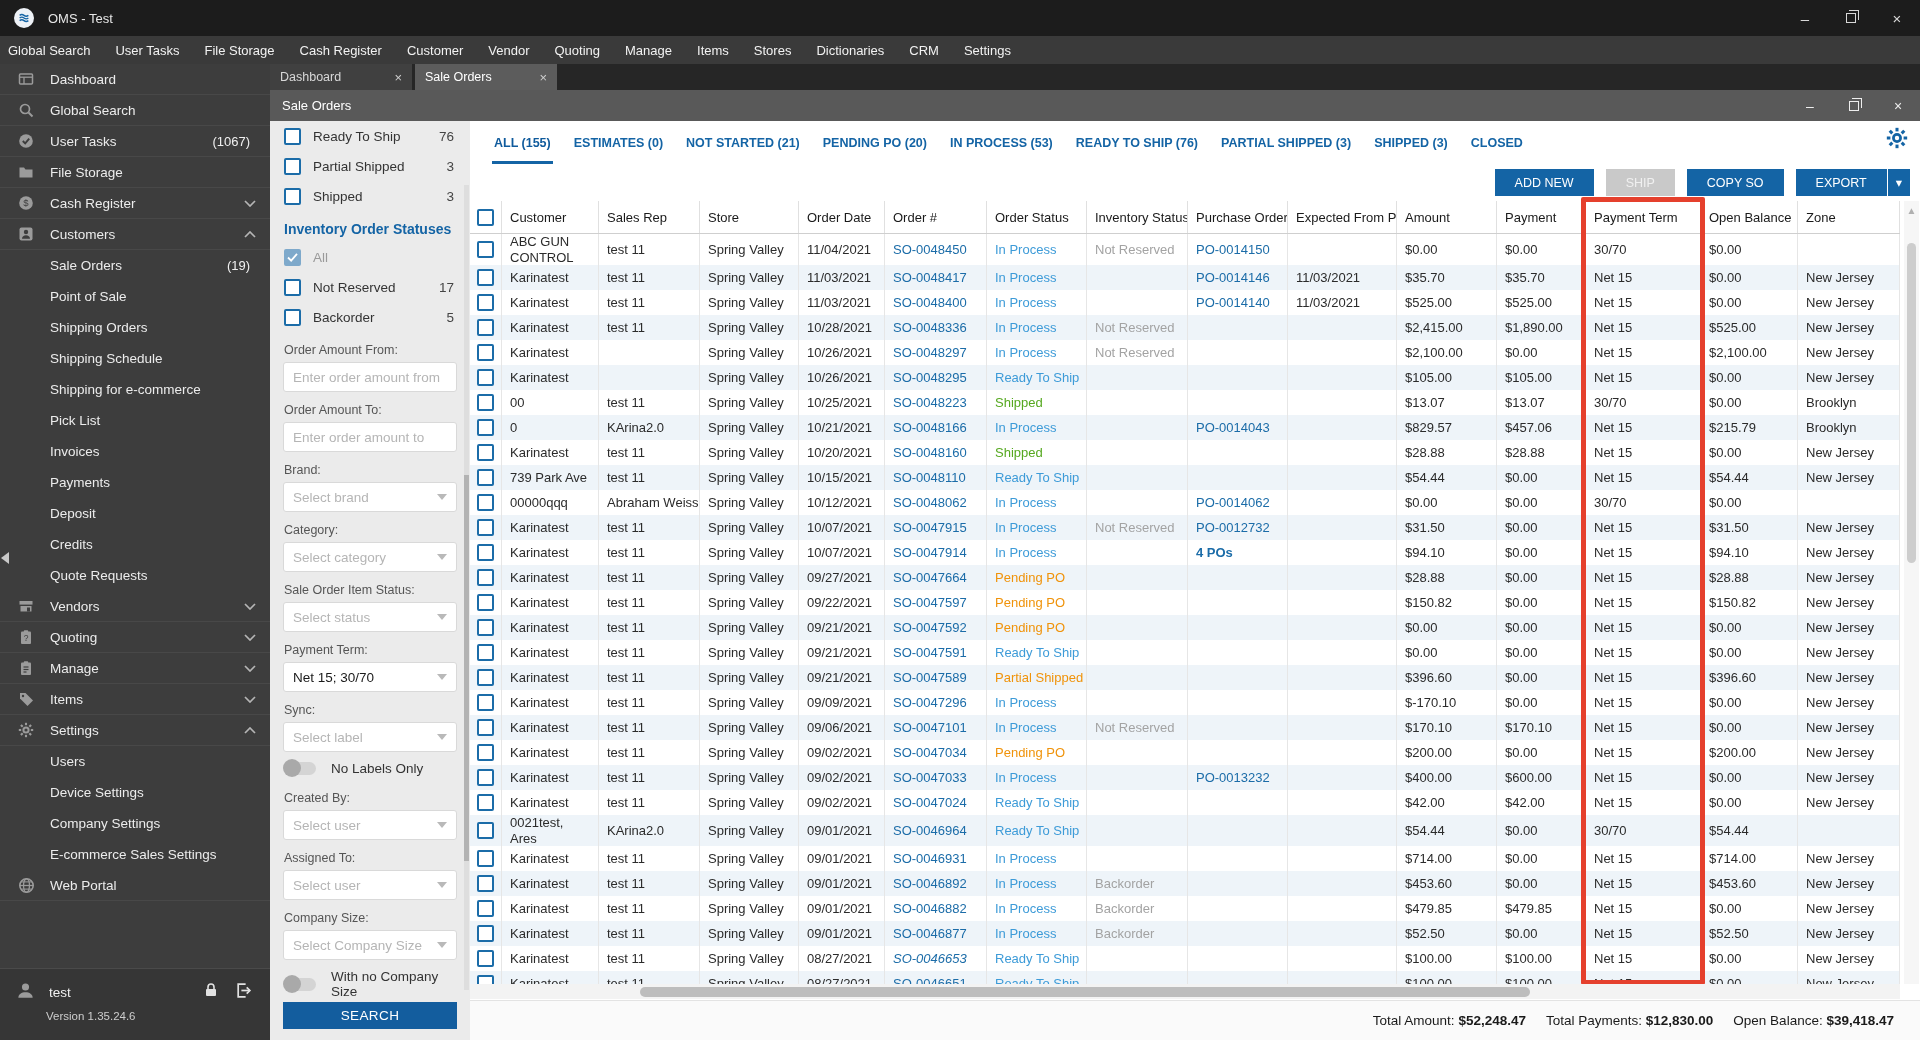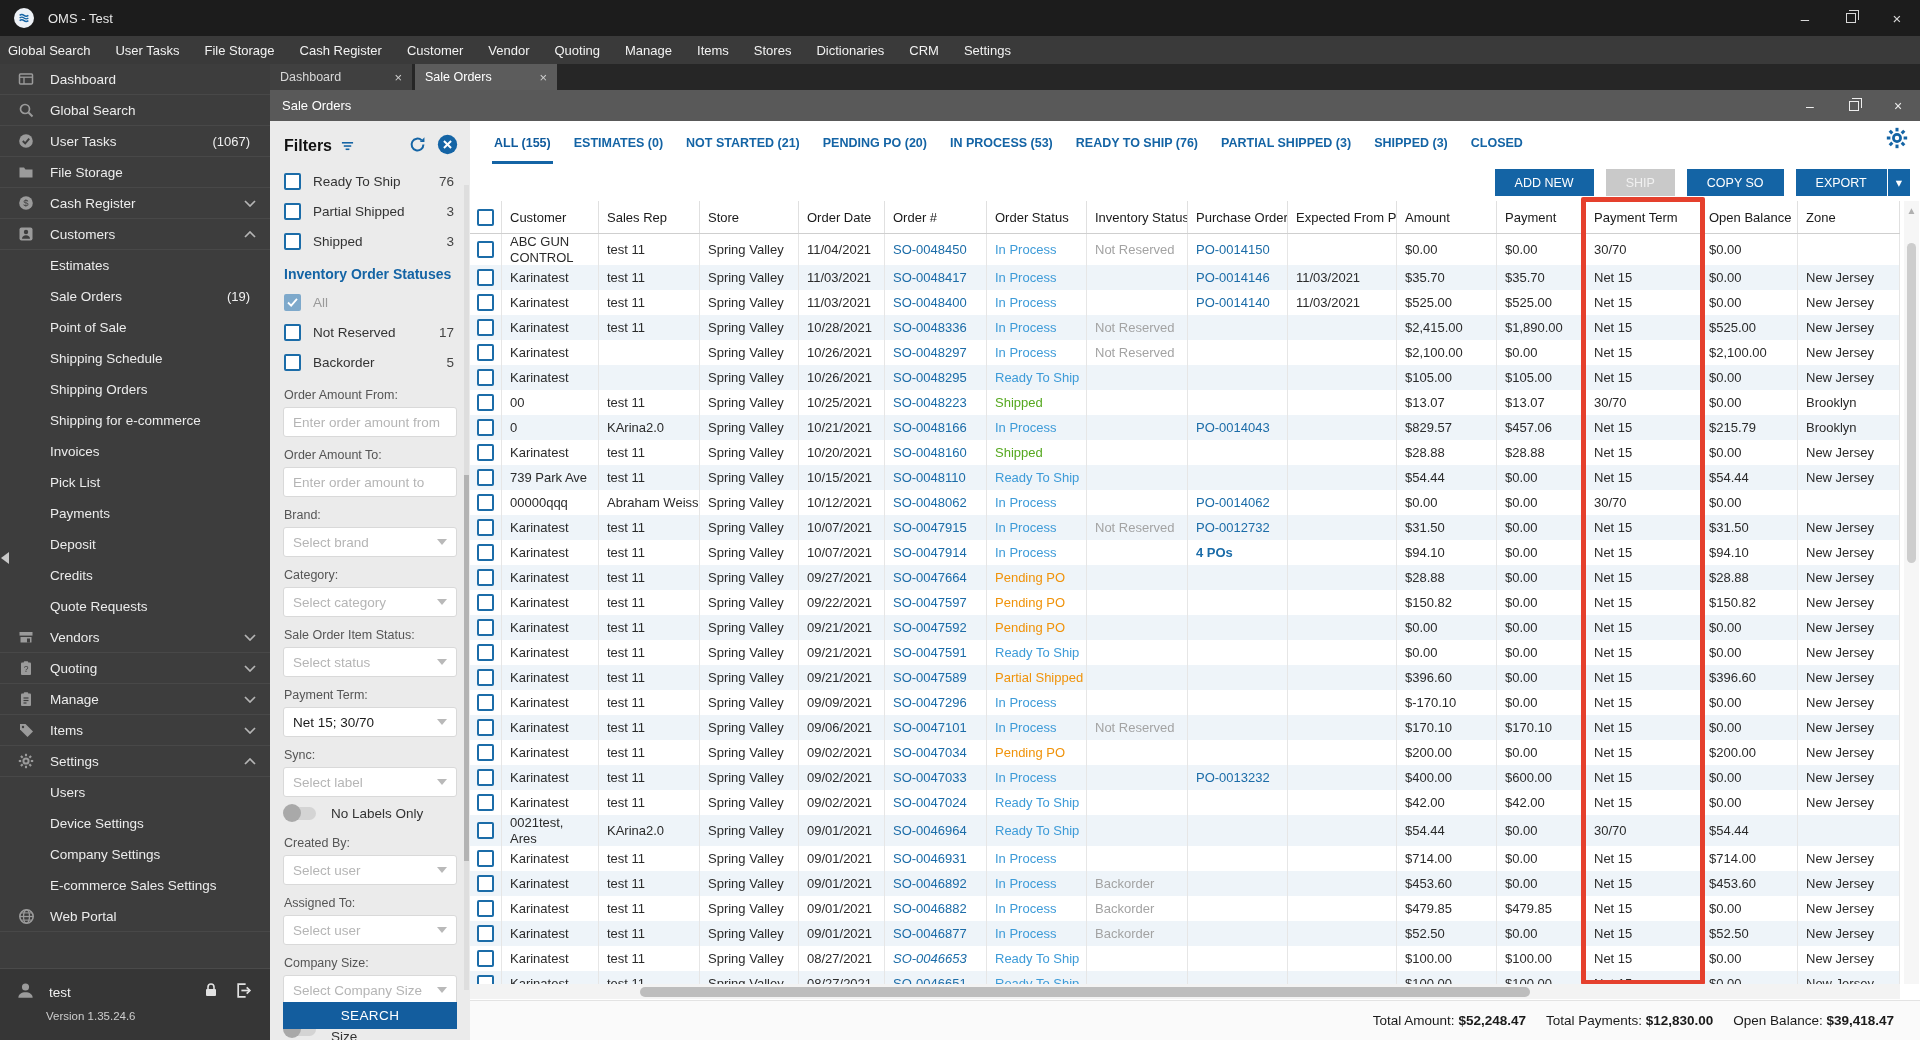--- a/index.html
+++ b/index.html
@@ -211,43 +211,40 @@
           </svg>
         </span>
         <span class="side-label">Customers</span>
         <span class="side-chev">
           <svg viewBox="0 0 12 7" width="12" height="7">
             <polyline points="1,6 6,1 11,6" fill="none" stroke="currentColor" stroke-width="1.7"></polyline>
           </svg>
         </span>
       </div>
       <div class="side-item sub">
-        <span class="side-label">Estimates</span>
-      </div>
-      <div class="side-item sub">
         <span class="side-label">Sale Orders</span>
         <span class="side-badge">(19)</span>
       </div>
       <div class="side-item sub">
         <span class="side-label">Point of Sale</span>
       </div>
       <div class="side-item sub">
+        <span class="side-label">Shipping Orders</span>
+      </div>
+      <div class="side-item sub">
         <span class="side-label">Shipping Schedule</span>
       </div>
       <div class="side-item sub">
-        <span class="side-label">Shipping Orders</span>
-      </div>
-      <div class="side-item sub">
         <span class="side-label">Shipping for e-commerce</span>
       </div>
       <div class="side-item sub">
+        <span class="side-label">Pick List</span>
+      </div>
+      <div class="side-item sub">
         <span class="side-label">Invoices</span>
-      </div>
-      <div class="side-item sub">
-        <span class="side-label">Pick List</span>
       </div>
       <div class="side-item sub">
         <span class="side-label">Payments</span>
       </div>
       <div class="side-item sub">
         <span class="side-label">Deposit</span>
       </div>
       <div class="side-item sub">
         <span class="side-label">Credits</span>
       </div>
@@ -409,41 +406,20 @@
   <span class="mdi-controls">
     <span class="mdi-btn">–</span>
     <span class="mdi-btn">
         <span class="restore-sq"></span>
       </span>
     <span class="mdi-btn">×</span>
   </span>
 </div>
 
 <aside class="filters-panel">
-  <div class="filters-header">
-    <span class="filters-title">Filters</span>
-    <span class="f-sort">
-      <svg viewBox="0 0 16 14" width="15" height="13">
-          <line x1="2" y1="3" x2="14" y2="3" stroke="#1464a5" stroke-width="1.7"></line>
-          <line x1="4" y1="6.5" x2="12" y2="6.5" stroke="#1464a5" stroke-width="1.7"></line>
-          <line x1="6" y1="10" x2="10" y2="10" stroke="#1464a5" stroke-width="1.7"></line>
-        </svg>
-    </span>
-    <span class="f-actions">
-      <span><svg viewBox="0 0 18 18" width="19" height="19">
-            <path d="M14.6 9a5.6 5.6 0 11-1.7-4" fill="none" stroke="#1464a5" stroke-width="1.9"></path>
-            <polygon points="15.6,2.2 15.6,6.6 11.2,6.6" fill="#1464a5"></polygon>
-          </svg></span>
-      <span><svg viewBox="0 0 20 20" width="21" height="21">
-            <circle cx="10" cy="10" r="9.2" fill="#1464a5"></circle>
-            <line x1="6.6" y1="6.6" x2="13.4" y2="13.4" stroke="#fff" stroke-width="1.9"></line>
-            <line x1="13.4" y1="6.6" x2="6.6" y2="13.4" stroke="#fff" stroke-width="1.9"></line>
-          </svg></span>
-    </span>
-  </div>
   <div>
       <div class="f-row">
         <span class="cb"></span>
         <span class="f-lbl">Ready To Ship</span>
         <span class="f-count">76</span>
       </div>
       <div class="f-row">
         <span class="cb"></span>
         <span class="f-lbl">Partial Shipped</span>
         <span class="f-count">3</span>

